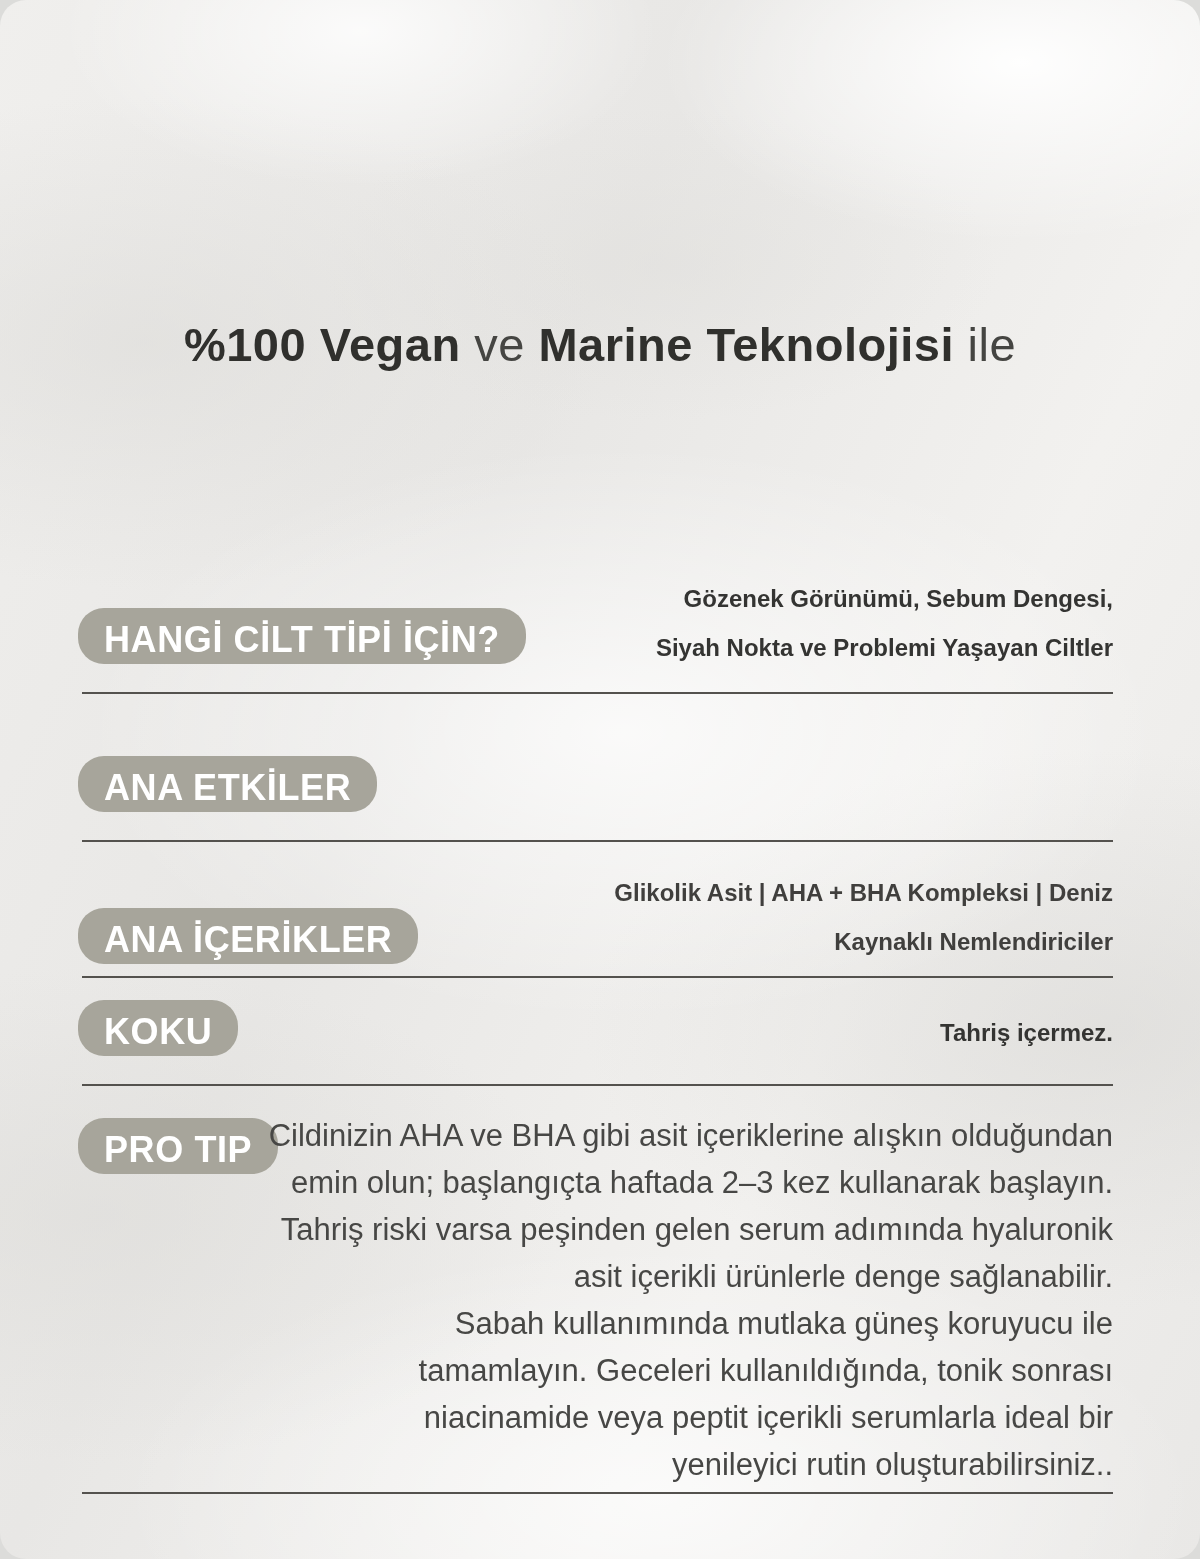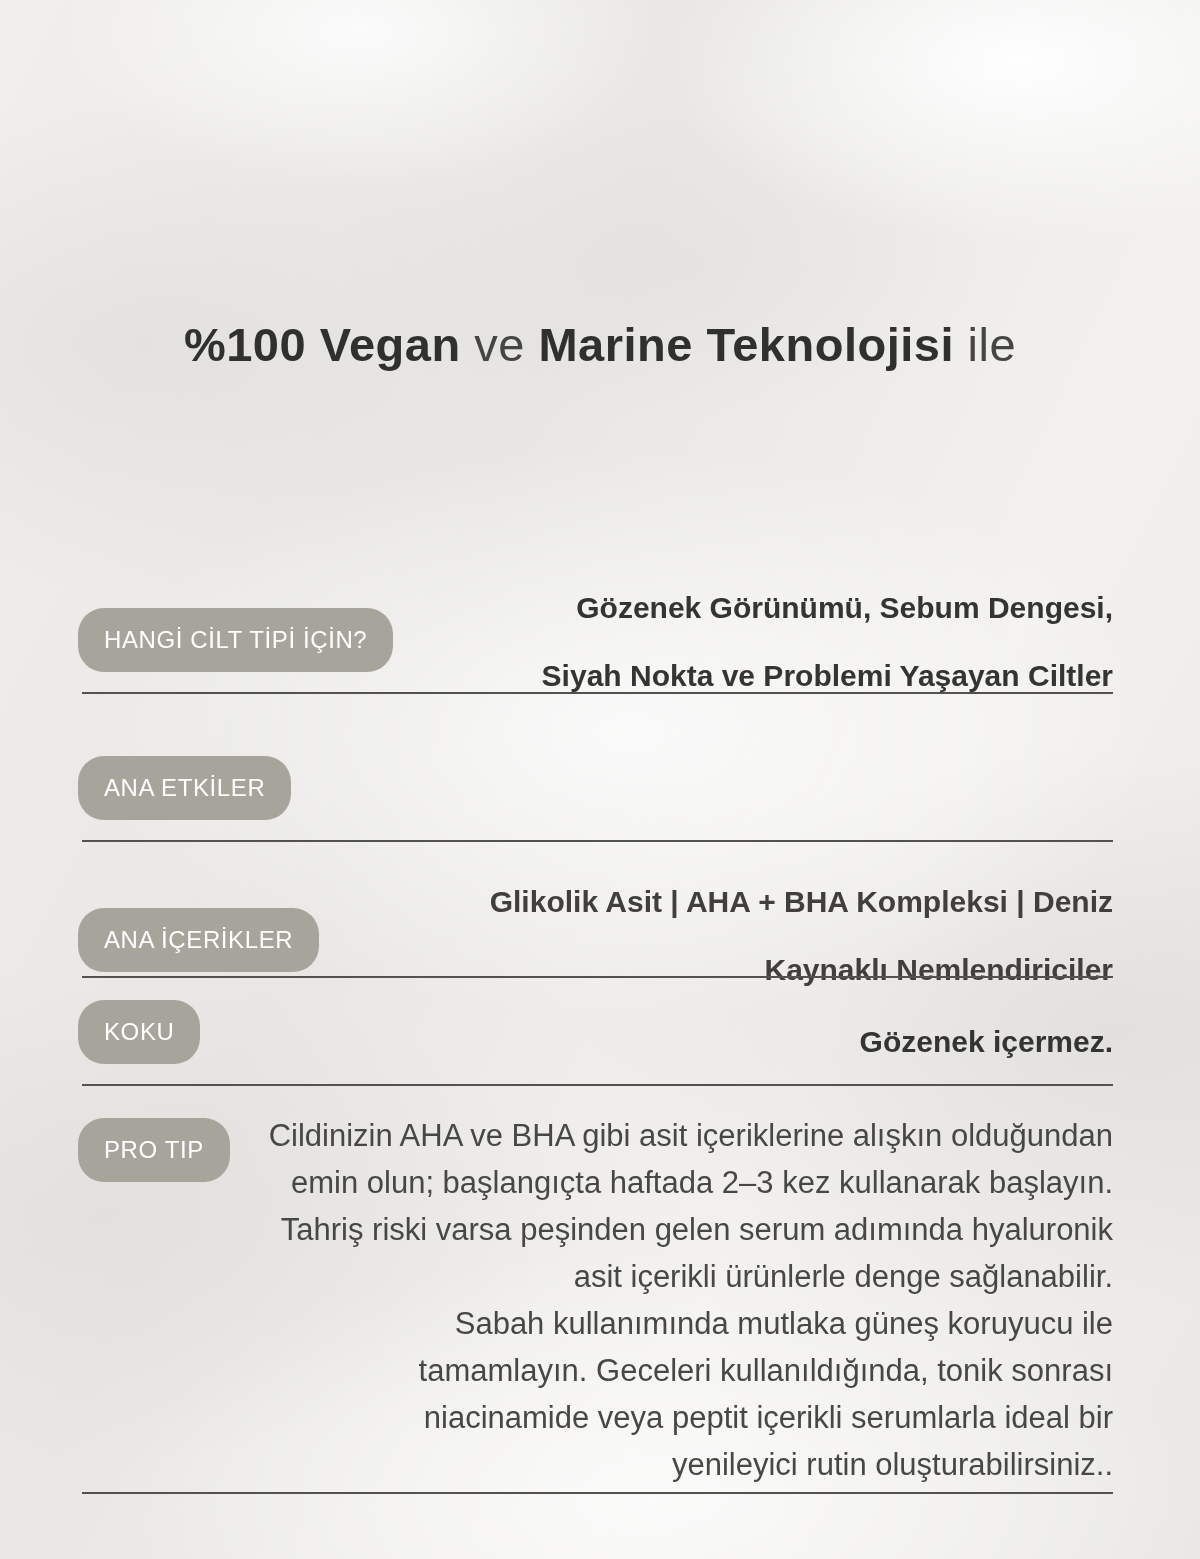--- a/index.html
+++ b/index.html
@@ -13,54 +13,55 @@
     background-image:
       radial-gradient(ellipse 600px 300px at 85% 4%, rgba(255,255,255,0.95), rgba(255,255,255,0) 60%),
       radial-gradient(ellipse 500px 260px at 30% 2%, rgba(255,255,255,0.8), rgba(255,255,255,0) 60%),
       radial-gradient(ellipse 700px 380px at 12% 22%, rgba(219,218,215,0.55), rgba(219,218,215,0) 65%),
       radial-gradient(ellipse 520px 240px at 55% 17%, rgba(223,222,219,0.5), rgba(223,222,219,0) 65%),
       radial-gradient(ellipse 900px 480px at 52% 47%, rgba(255,255,255,0.75), rgba(255,255,255,0) 60%),
       radial-gradient(ellipse 800px 430px at 92% 66%, rgba(213,212,209,0.5), rgba(213,212,209,0) 65%),
       radial-gradient(ellipse 760px 400px at 8% 78%, rgba(221,220,217,0.6), rgba(221,220,217,0) 62%),
       radial-gradient(ellipse 900px 420px at 55% 96%, rgba(255,255,255,0.7), rgba(255,255,255,0) 60%),
       linear-gradient(115deg,#f0efed 0%,#e8e7e5 38%,#f2f1ef 68%,#e9e8e6 100%);
+    border-radius: 26px;
   }
   .title{
     position:absolute;
     left:0;right:0;top:300px;
     text-align:center;
     font-size:47px;
     line-height:90px;
     color:var(--title-text,#3a3a37);
     letter-spacing:0.5px;
   }
   .title .b{font-weight:700;color:#30302d;}
   .title .r{font-weight:400;color:#454542;}
   .badge{
     position:absolute;
     left:78px;
-    height:64px;
+    height:56px;
     line-height:64px;
     padding:0 26px;
     border-radius:26px;
     background:var(--badge-bg,#a7a59b);
     color:var(--badge-text,#ffffff);
-    font-weight:400;
-    font-size:24px;
+    font-weight:700;
+    font-size:36px;
     letter-spacing:0.6px;
     white-space:nowrap;
   }
   .value{
     position:absolute;
     right:87px;
     width:780px;
     text-align:right;
     white-space:pre-line;
-    font-size:30px;
-    line-height:68px;
+    font-size:24px;
+    line-height:49px;
     color:#403f3d;
   }
   .value.bold{font-weight:700;color:#343432;}
   .value.para{
     width:943px;
     font-size:31px;
     line-height:47px;
     color:#474745;
   }
   .divider{
@@ -87,21 +88,21 @@
 
   <div class="badge" style="top:738px;margin-top:18px;">ANA ETKİLER</div>
   <div class="divider" style="top:840px;"></div>
 
   <div class="badge" style="top:908px;">ANA İÇERİKLER</div>
   <div class="value" style="top:868px;font-weight:bold;">Glikolik Asit | AHA + BHA Kompleksi | Deniz
 Kaynaklı Nemlendiriciler</div>
   <div class="divider" style="top:976px;"></div>
 
   <div class="badge" style="top:1000px;">KOKU</div>
-  <div class="value bold" style="top:1008px;">Gözenek içermez.</div>
+  <div class="value bold" style="top:1008px;">Tahriş içermez.</div>
   <div class="divider" style="top:1084px;"></div>
 
   <div class="badge" style="top:1118px;">PRO TIP</div>
   <div class="value para" style="top:1112px;">Cildinizin AHA ve BHA gibi asit içeriklerine alışkın olduğundan
 emin olun; başlangıçta haftada 2–3 kez kullanarak başlayın.
 Tahriş riski varsa peşinden gelen serum adımında hyaluronik
 asit içerikli ürünlerle denge sağlanabilir.
 Sabah kullanımında mutlaka güneş koruyucu ile
 tamamlayın. Geceleri kullanıldığında, tonik sonrası
 niacinamide veya peptit içerikli serumlarla ideal bir

